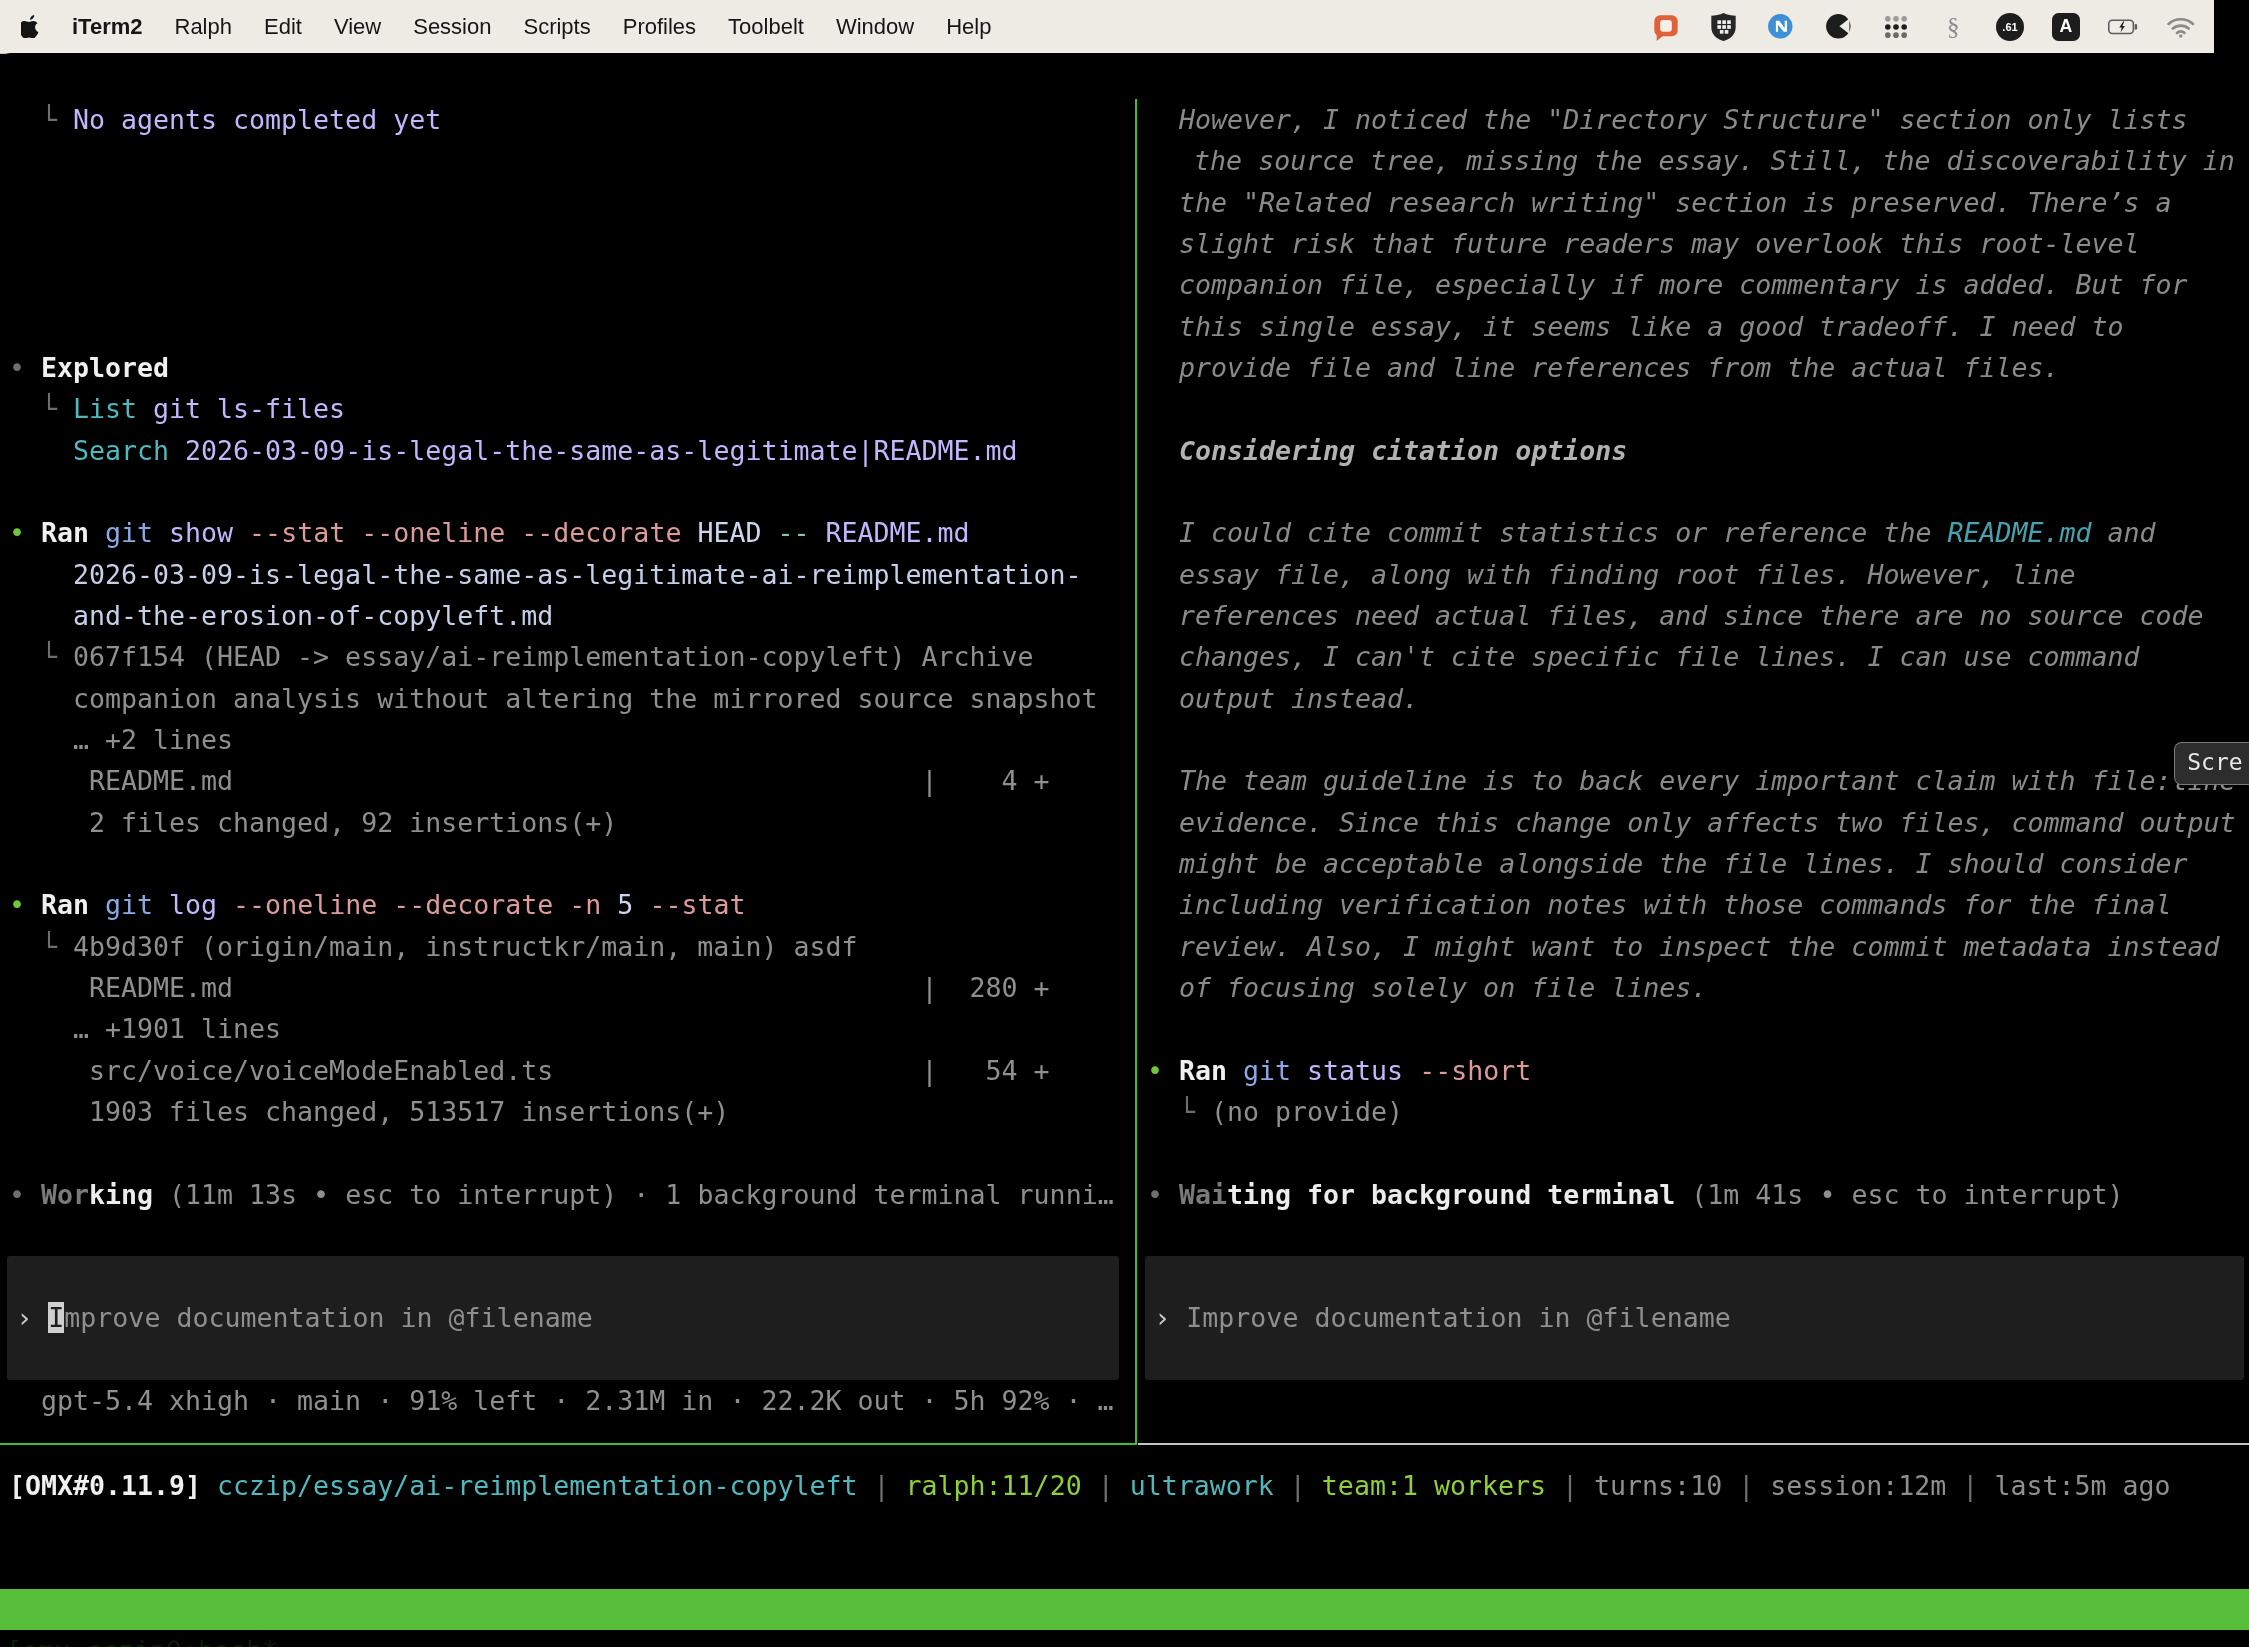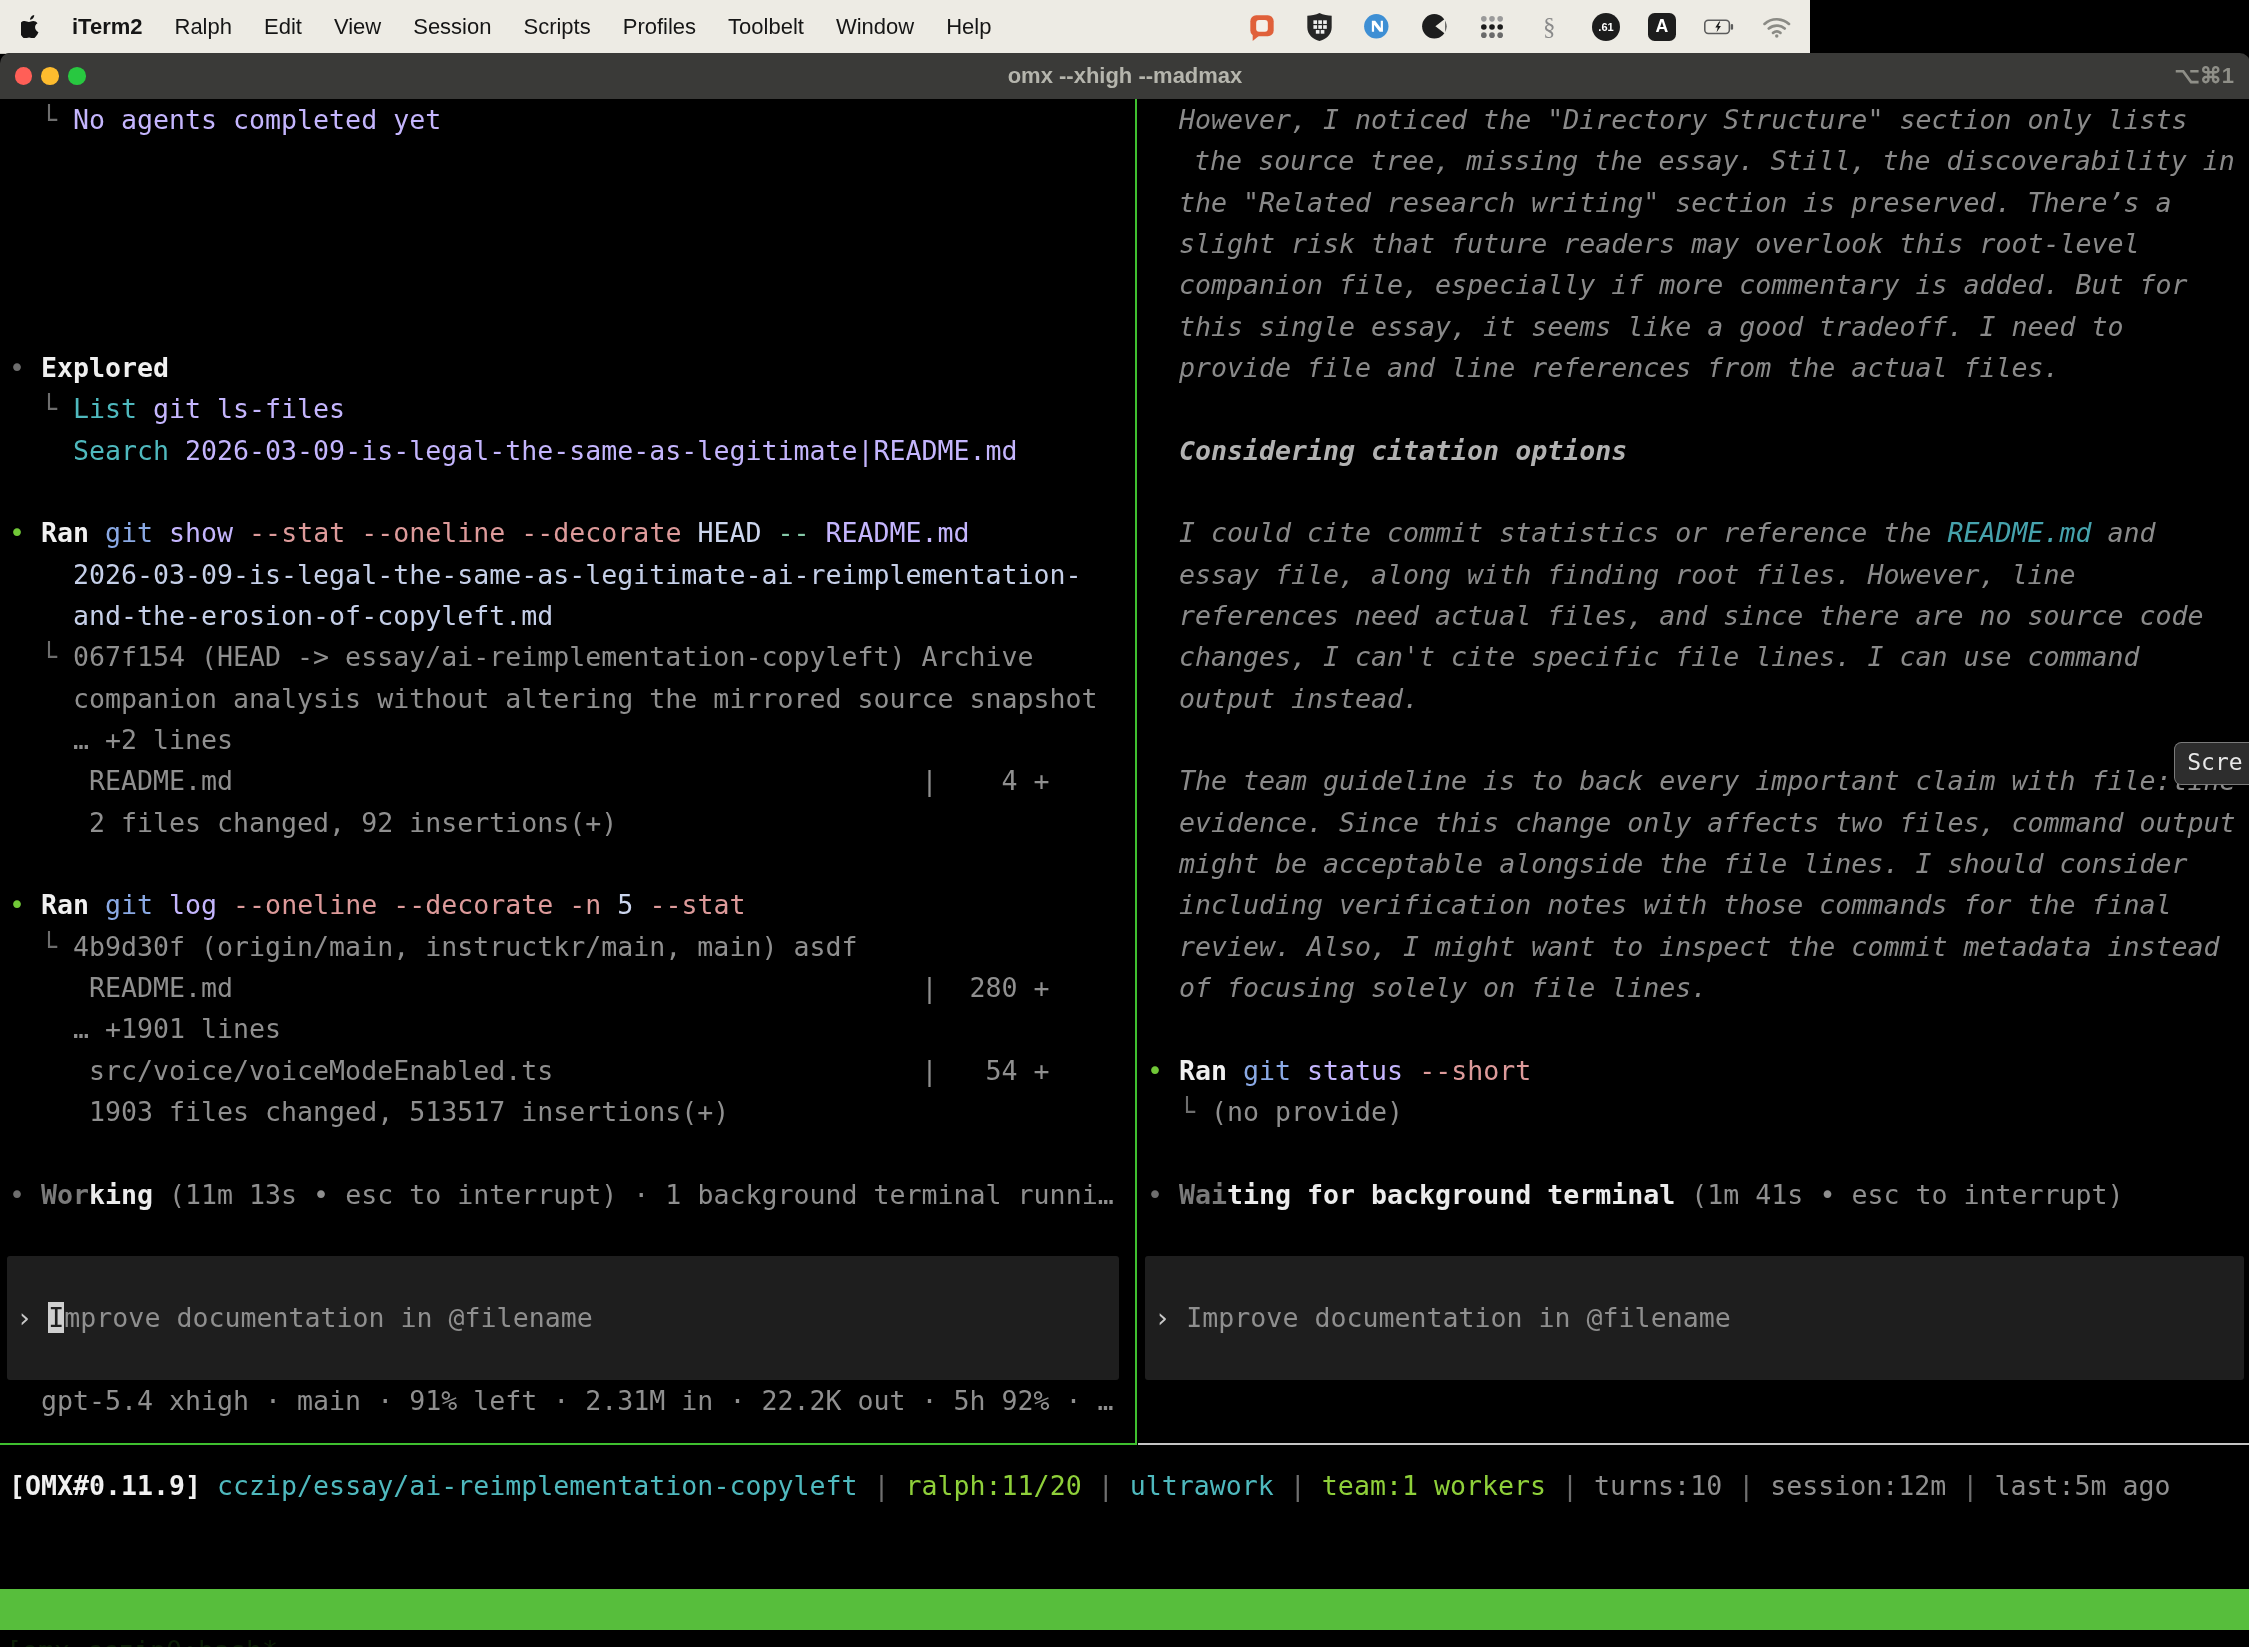--- a/index.html
+++ b/index.html
@@ -1,20 +1,20 @@
 <!DOCTYPE html>
 <html style="font-size:11.8px"><head>
 <meta charset="utf-8">
 <style>
   html,body{margin:0;padding:0;background:#000;}
   .screen{position:relative;width:2250px;height:1648px;overflow:hidden;background:#000;
           font-family:"Liberation Sans",sans-serif;}
 
   
-  .menubar{position:absolute;left:0;top:0;width:1810px;height:53px;background:#edebe4;
+  .menubar{position:absolute;left:0;top:0;width:2214px;height:53px;background:#edebe4;
            border-bottom:1.5px solid #c9c7c0;display:flex;align-items:center;
            font-size:22px;color:#161616;}
   .apple{margin-left:20.7px;margin-right:10.3px;display:flex;align-items:center;}
   #menu-items{display:flex;align-items:center;}
   .mi{margin-left:32px;white-space:nowrap;}
   .mi.first{font-weight:bold;margin-left:22px;}
   .mstatus{margin-left:auto;display:flex;align-items:center;gap:28px;padding-right:19px;}
   .icn{display:inline-flex;align-items:center;justify-content:center;width:29.5px;height:29.5px;}
   .badge61{width:28px;height:28px;border-radius:50%;background:#1d1d1d;color:#fff;
            font-size:11px;display:flex;align-items:center;justify-content:center;font-weight:bold;}
@@ -174,27 +174,20 @@
             <path d="M2 6.5a15 15 0 0 1 20 0"></path>
             <path d="M5.5 10.2a10 10 0 0 1 13 0"></path>
             <path d="M9 13.8a5 5 0 0 1 6 0"></path>
             <circle cx="12" cy="16.4" r="1.4" fill="#8b8b85" stroke="none"></circle>
           </svg>
       </span>
     </span>
   </div>
 
   <div class="window">
-    <div class="titlebar">
-      <span class="tl red"></span>
-      <span class="tl yel"></span>
-      <span class="tl grn"></span>
-      <span class="wtitle">omx --xhigh --madmax</span>
-      <span class="wshort">⌥⌘1</span>
-    </div>
 
     <div class="term">
 
       <div class="pane left">
         <div id="lp-lines">
             <div class="tline" style="top: 0px;"><span class="dim">  └ </span><span class="fg">No agents completed yet</span></div>
             <div class="tline" style="top: 248px;"><span class="dim">• </span><span class="b">Explored</span></div>
             <div class="tline" style="top: 289px;"><span class="dim">  └ </span><span class="cyan">List</span><span class="fg"> git ls-files</span></div>
             <div class="tline" style="top: 331px;"><span class="dim">    </span><span class="cyan">Search</span><span class="fg"> 2026-03-09-is-legal-the-same-as-legitimate|README.md</span></div>
             <div class="tline" style="top: 413px;"><span class="grn">• </span><span class="b">Ran</span><span class="fg"> </span><span class="blue">git</span><span class="fg"> show </span><span class="red">--stat --oneline --decorate</span><span class="lv2"> HEAD </span><span class="tealgrn">--</span><span class="fg"> README.md</span></div>

